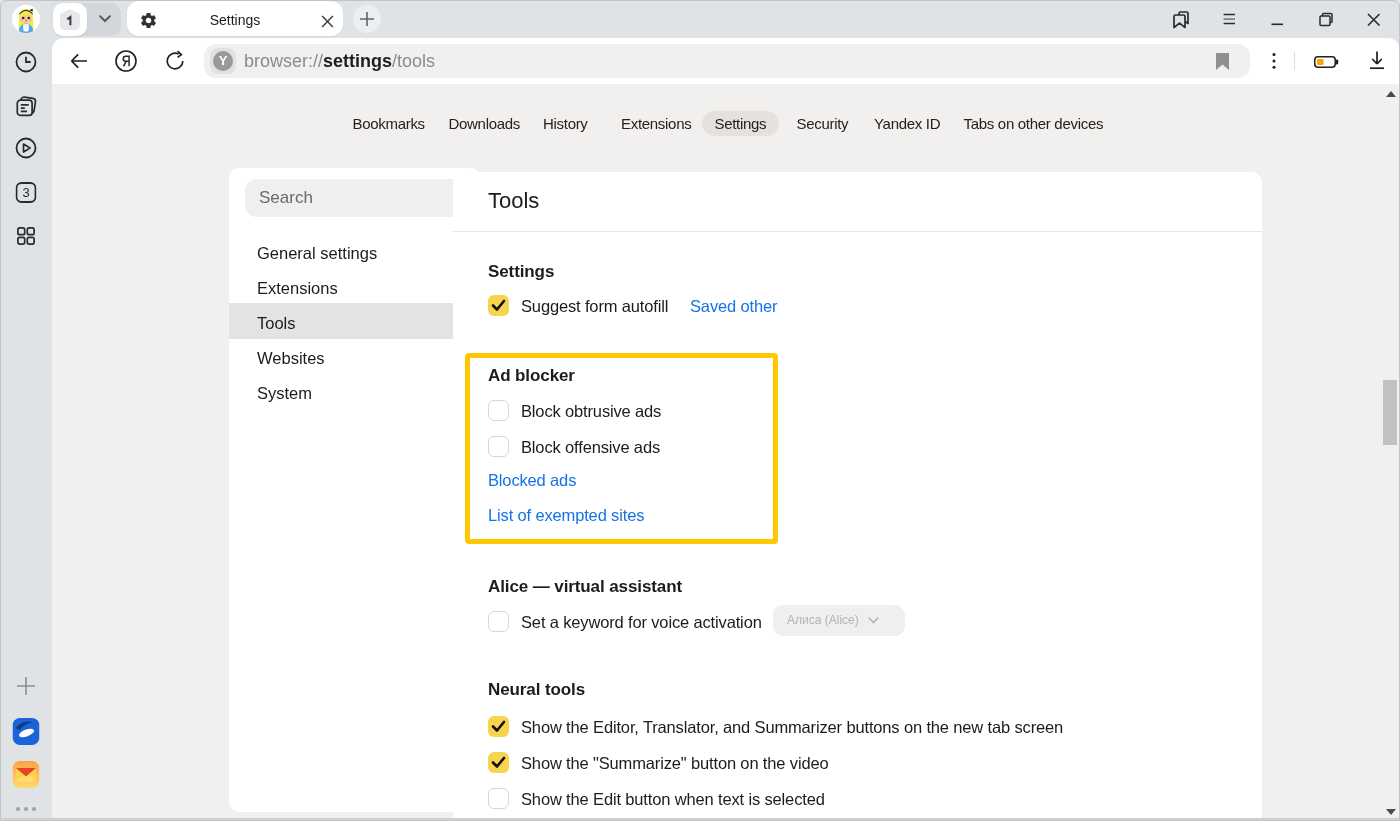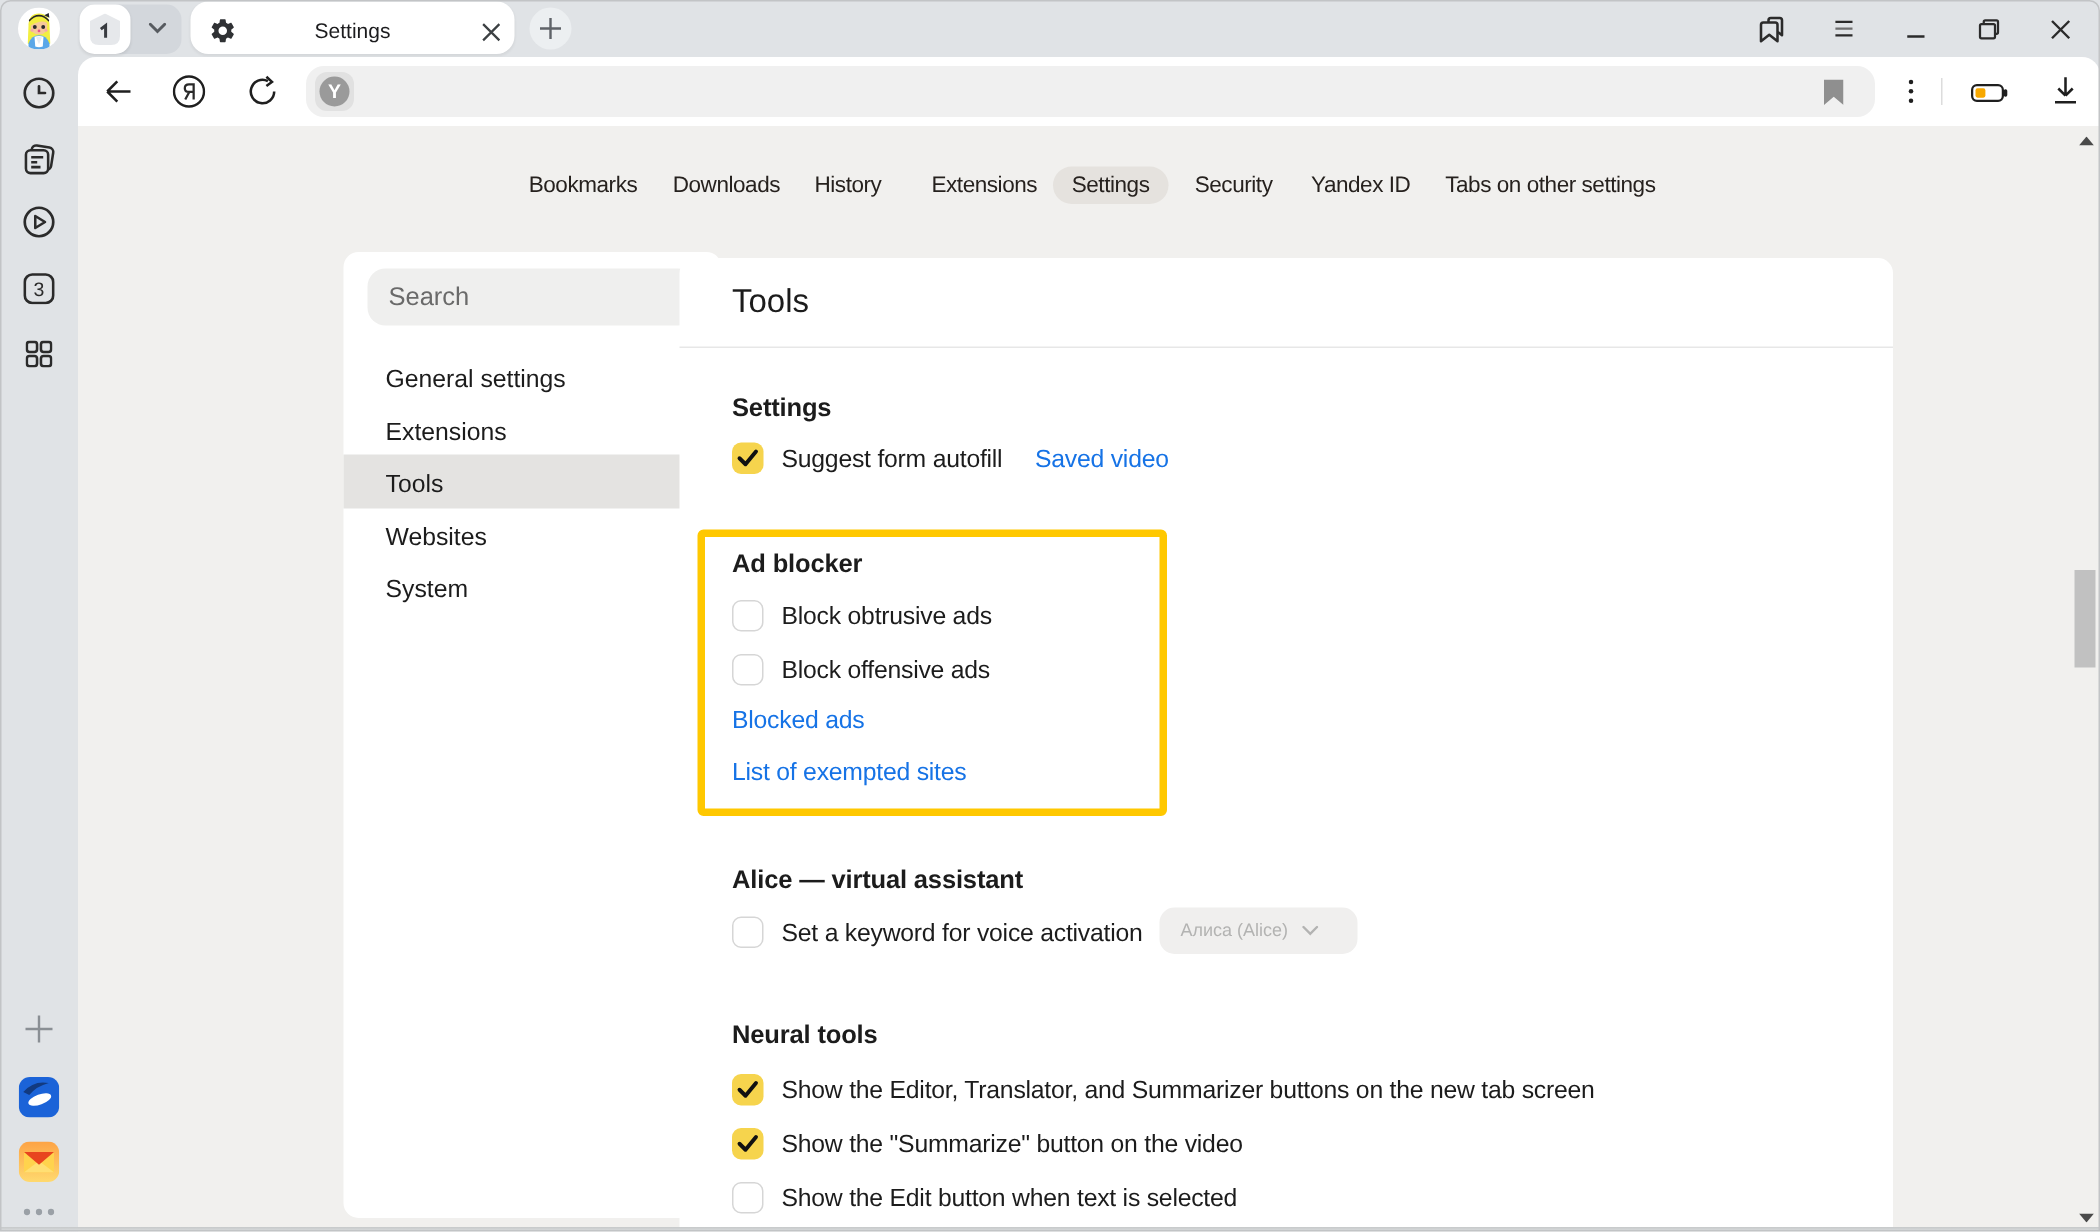--- a/index.html
+++ b/index.html
@@ -197,20 +197,21 @@
       <path d="M14.1 16.3 V6.2 H11 Q8.2 6.2 8.2 8.8 Q8.2 11.3 11 11.3 H14.1 M11.2 11.3 L8.5 16.3" fill="none" stroke="#2a2a2a" stroke-width="1.5"></path>
     </svg>
   <svg class="abs" style="left:112px;top:12px" width="22" height="22" viewBox="0 0 22 22">
       <path d="M18.8 11 A7.8 7.8 0 1 1 14.6 4.1" fill="none" stroke="#1f1f1f" stroke-width="1.7"></path>
       <path d="M13.6 1.2 L17.3 4.6 L13.6 7.4" fill="none" stroke="#1f1f1f" stroke-width="1.7"></path>
     </svg>
   <div id="addrbar">
     <div id="ybadge">
         <div id="ycirc">Y</div>
       </div>
+    <div id="url">browser://<b>settings</b>/tools</div>
     <svg id="bkflag" width="13" height="17" viewBox="0 0 13 17">
         <path d="M0 0 H13 V17 L6.5 11.5 L0 17 Z" fill="#8f8f8f"></path>
       </svg>
   </div>
   <svg class="abs" style="left:1218px;top:13px" width="8" height="20" viewBox="0 0 8 20">
       <circle cx="4" cy="3.6" r="1.5" fill="#1f1f1f"></circle>
       <circle cx="4" cy="9.9" r="1.5" fill="#1f1f1f"></circle>
       <circle cx="4" cy="16.2" r="1.5" fill="#1f1f1f"></circle>
     </svg>
   <div class="abs" style="left:1242px;top:14px;width:1px;height:18px;background:#dcdcdc"></div>
@@ -227,21 +228,21 @@
 
 <div id="content">
   <div id="nav">
       <span style="left:300.5px">Bookmarks</span>
       <span style="left:396.5px">Downloads</span>
       <span style="left:491px">History</span>
       <span style="left:569px">Extensions</span>
       <span class="pill" style="left:649.5px">Settings</span>
       <span style="left:744.5px">Security</span>
       <span style="left:822px">Yandex ID</span>
-      <span style="left:911.5px">Tabs on other settings</span>
+      <span style="left:911.5px">Tabs on other devices</span>
     </div>
 
   <div id="leftcard">
     <div id="search">Search</div>
     <div id="tools-hl"></div>
     <div class="mitem" style="top:76px">General settings</div>
     <div class="mitem" style="top:111px">Extensions</div>
     <div class="mitem" style="top:146px">Tools</div>
     <div class="mitem" style="top:181px">Websites</div>
     <div class="mitem" style="top:216px">System</div>
@@ -252,21 +253,21 @@
     <div id="rc-div"></div>
 
     <div class="h" style="top:89.5px">Settings</div>
     <div class="row" style="top:123px;width:740px">
       <span class="cb on" style="left:0;top:0">
           <svg width="15" height="13" viewBox="0 0 15 13">
             <path d="M2 6.5 L6 10.5 L13 2" fill="none" stroke="#111" stroke-width="2.6" stroke-linecap="round" stroke-linejoin="round"></path>
           </svg>
         </span>
       <span class="lbl" style="top:2px">Suggest form autofill</span>
-      <span class="lbl link" style="left:202px;top:2px">Saved video</span>
+      <span class="lbl link" style="left:202px;top:2px">Saved other</span>
     </div>
 
     <div id="adbox"></div>
     <div class="h" style="top:193.5px">Ad blocker</div>
     <div class="row" style="top:228px">
       <span class="cb off" style="left:0;top:0"></span>
       <span class="lbl" style="top:2px">Block obtrusive ads</span>
     </div>
     <div class="row" style="top:264px">
       <span class="cb off" style="left:0;top:0"></span>

